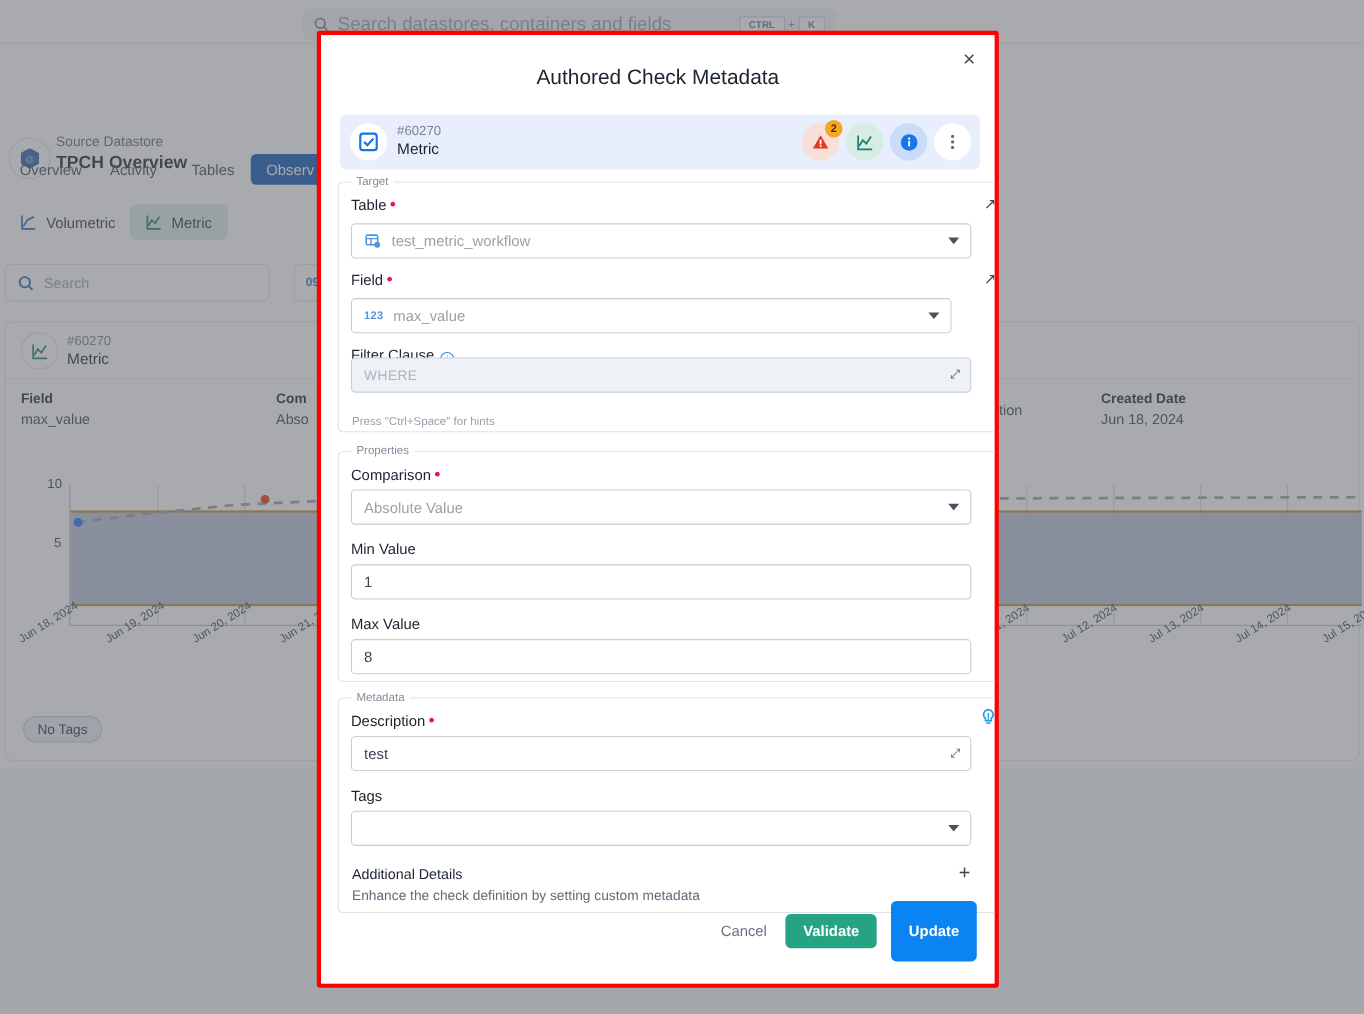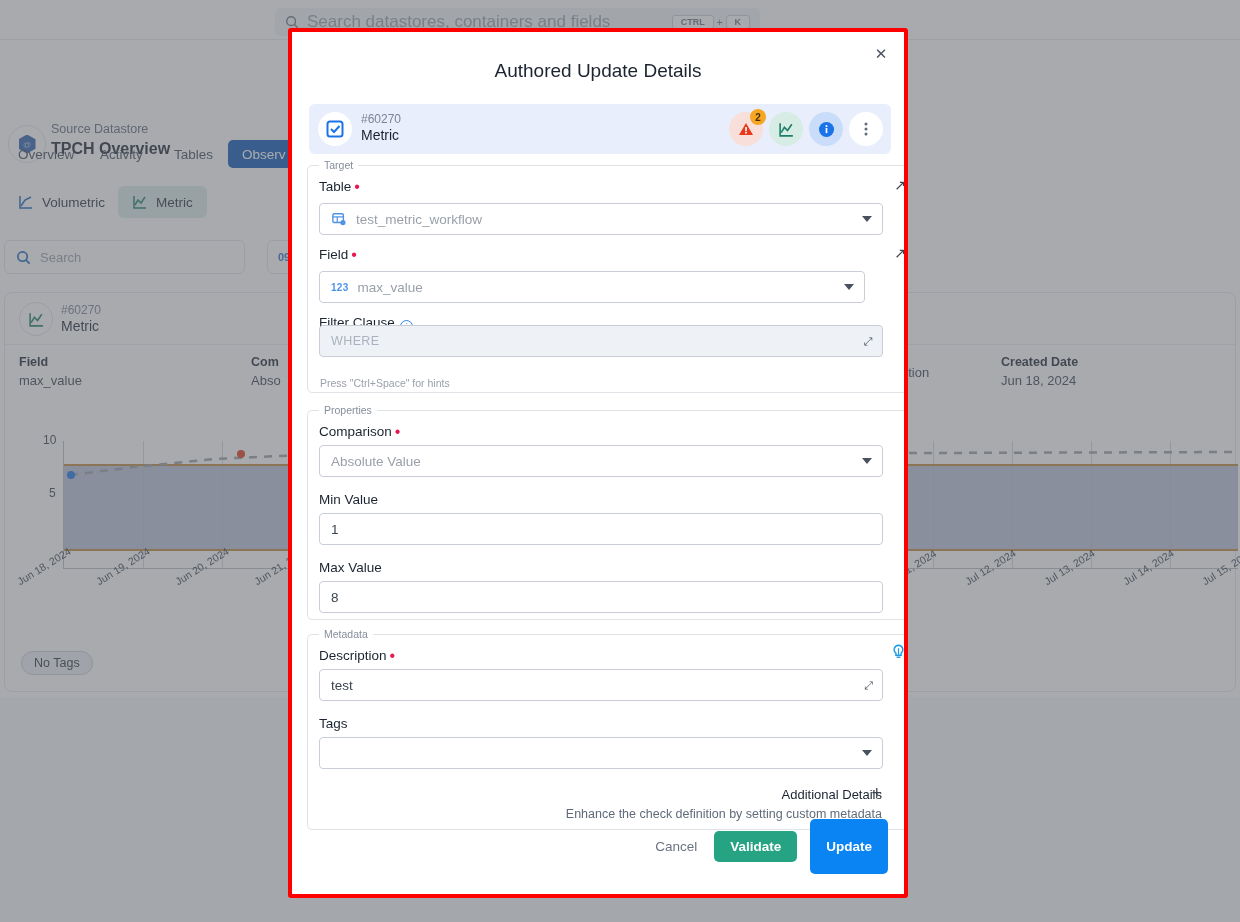--- a/index.html
+++ b/index.html
@@ -169,21 +169,21 @@
   .abtn.more { background: #ffffff; }
   .badge {
     position: absolute; right: -3px; top: -3px; min-width: 16px; height: 16px;
     border-radius: 8px; background: #f5a623; color: #4a3000;
     font-size: 10px; font-weight: bold;
     display: flex; align-items: center; justify-content: center; padding: 0 4px;
   }
 
   .fieldset {
     position: absolute; left: 15px; width: 612px;
-    border: 1px solid #dfe2e7; border-radius: 5px; text-align: right;
+    border: 1px solid #dfe2e7; border-radius: 5px;
   }
   .legend {
     position: absolute; left: 11px; top: -7px; background: #fff; padding: 0 5px;
     font-size: 10.5px; color: #868e9b;
   }
   .flabel {
     position: absolute; font-size: 13.5px; color: #1b2430;
   }
   .req { color: #e8174f; font-size: 16px; line-height: 0; vertical-align: middle; margin-left: 3px; }
   .ext-link {
@@ -368,21 +368,21 @@
 
   <div class="page-footer"></div>
 </div>
 
 <div class="dimmer"></div>
 
 <div class="modal-outline">
  <div class="modal">
 
   <div class="modal-close">✕</div>
-  <div class="modal-title">Authored Update Details</div>
+  <div class="modal-title">Authored Check Metadata</div>
 
   <div class="check-banner">
     <div class="cb-ico">
       <svg width="20" height="20" viewBox="0 0 20 20">
         <rect x="2.5" y="2.5" width="15" height="15" rx="2.5" fill="none" stroke="#1a73e8" stroke-width="2"></rect>
         <polyline points="6,10 9,13 14.5,7" fill="none" stroke="#1a73e8" stroke-width="2"></polyline>
       </svg>
     </div>
     <div class="cb-id">#60270</div>
     <div class="cb-type">Metric</div>

